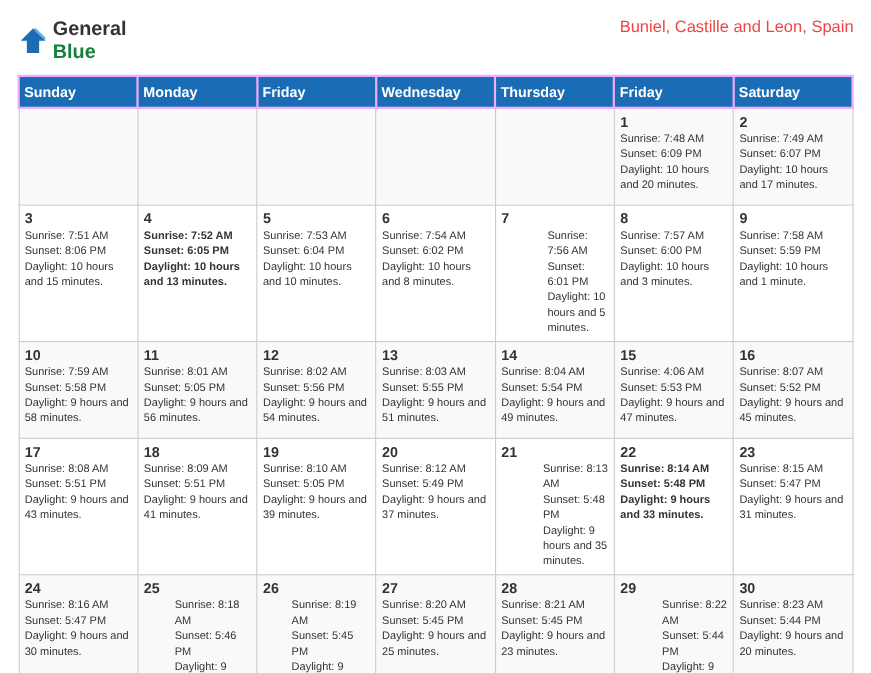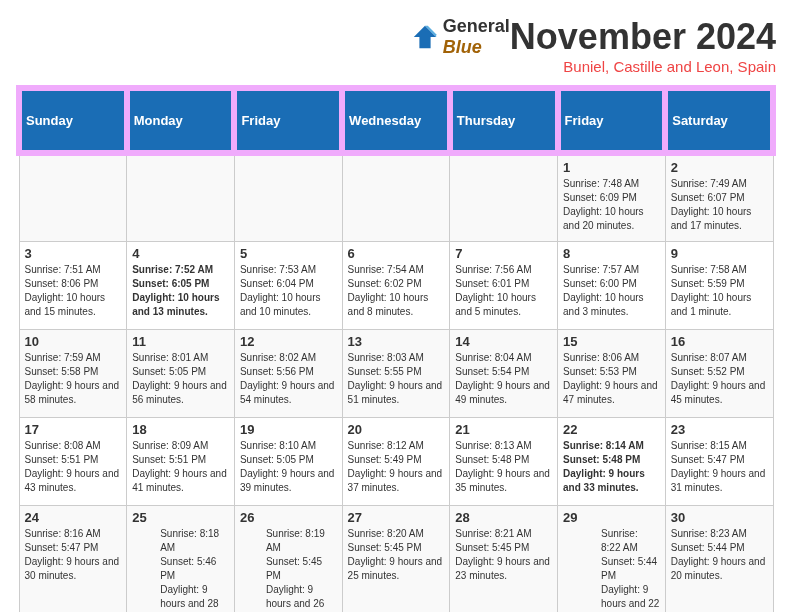--- a/index.html
+++ b/index.html
@@ -5,23 +5,24 @@
     * { box-sizing: border-box; margin: 0; padding: 0; }
     body {
       font-family: Arial, sans-serif;
       background: #fff;
       width: 792px;
       min-height: 612px;
       padding: 16px;
     }
     .header-section {
       display: flex;
-      justify-content: flex-end;
+      justify-content: space-between;
       align-items: flex-start;
       margin-bottom: 10px;
+      gap: 44px;
     }
     .logo {
       display: flex;
       align-items: center;
       gap: 4px;
     }
     .logo-icon {
       width: 28px;
       height: 28px;
     }
@@ -40,25 +41,25 @@
     table {
       width: 100%;
       border-collapse: collapse;
       table-layout: fixed;
     }
     thead tr {
       background: #1a6db5;
       color: #fff;
     }
     thead th {
-      padding: 22px 4px;
+      padding: 6px 4px;
       font-size: 13px;
       font-weight: bold;
       text-align: left;
-      border: 6px solid #f0abfc;
+      border: 2px solid #f0abfc;
     }
     tbody tr {
       vertical-align: top;
     }
     tbody td {
       border: 1px solid #ccc;
       padding: 4px 5px;
       font-size: 10.5px;
       color: #333;
       height: 88px;
@@ -85,25 +86,24 @@
 <body>
 
 <div class="header-section">
   <div class="logo">
     <svg class="logo-icon" viewBox="0 0 40 40" xmlns="http://www.w3.org/2000/svg">
       <polygon points="20,4 36,20 28,20 28,36 12,36 12,20 4,20" fill="#1a6db5"></polygon>
       <polygon points="24,4 36,16 36,20 20,4" fill="#5baee0"></polygon>
     </svg>
     <div>
       <span style="font-size:18px;font-weight:bold;color:#333;">General</span><br>
-      <span style="font-size:18px;font-weight:bold;color:#a16207;font-style:italic;">Blue</span>
+      <span style="font-size:18px;font-weight:bold;color:#15803d;">Blue</span>
     </div>
   </div>
   <div class="title-section">
-    <div class="month-title">November 2024</div>
     <div class="location-title">Buniel, Castille and Leon, Spain</div>
   </div>
 </div>
 
 <table>
   <thead>
     <tr>
     <th>Sunday</th>
         <th>Monday</th>
         <th>Friday</th>
@@ -153,21 +153,21 @@
 Daylight: 10 hours and 10 minutes.</div>
         </td>
         <td>
           <span class="day-number">6</span>
           <div class="day-info" style="white-space: pre-line;">Sunrise: 7:54 AM
 Sunset: 6:02 PM
 Daylight: 10 hours and 8 minutes.</div>
         </td>
         <td>
           <span class="day-number">7</span>
-          <div class="day-info" style="white-space: pre-line;">Sunrise: 7:56 AM
+          <div class="day-info" style="white-space: pre-line; margin-left: 42px;">Sunrise: 7:56 AM
 Sunset: 6:01 PM
 Daylight: 10 hours and 5 minutes.</div>
         </td>
         <td>
           <span class="day-number">8</span>
           <div class="day-info" style="white-space: pre-line;">Sunrise: 7:57 AM
 Sunset: 6:00 PM
 Daylight: 10 hours and 3 minutes.</div>
         </td>
         <td>
@@ -203,21 +203,21 @@
 Daylight: 9 hours and 51 minutes.</div>
         </td>
         <td>
           <span class="day-number">14</span>
           <div class="day-info" style="white-space: pre-line;">Sunrise: 8:04 AM
 Sunset: 5:54 PM
 Daylight: 9 hours and 49 minutes.</div>
         </td>
         <td>
           <span class="day-number">15</span>
-          <div class="day-info" style="white-space: pre-line;">Sunrise: 8:06 AM
+          <div class="day-info" style="white-space: pre-line;">Sunrise: 4:06 AM
 Sunset: 5:53 PM
 Daylight: 9 hours and 47 minutes.</div>
         </td>
         <td>
           <span class="day-number">16</span>
           <div class="day-info" style="white-space: pre-line;">Sunrise: 8:07 AM
 Sunset: 5:52 PM
 Daylight: 9 hours and 45 minutes.</div>
         </td>
       </tr>
@@ -241,21 +241,21 @@
 Daylight: 9 hours and 39 minutes.</div>
         </td>
         <td>
           <span class="day-number">20</span>
           <div class="day-info" style="white-space: pre-line;">Sunrise: 8:12 AM
 Sunset: 5:49 PM
 Daylight: 9 hours and 37 minutes.</div>
         </td>
         <td>
           <span class="day-number">21</span>
-          <div class="day-info" style="white-space: pre-line;">Sunrise: 8:13 AM
+          <div class="day-info" style="white-space: pre-line; margin-left: 38px;">Sunrise: 8:13 AM
 Sunset: 5:48 PM
 Daylight: 9 hours and 35 minutes.</div>
         </td>
         <td>
           <span class="day-number">22</span>
           <div class="day-info" style="white-space: pre-line; font-weight: bold;">Sunrise: 8:14 AM
 Sunset: 5:48 PM
 Daylight: 9 hours and 33 minutes.</div>
         </td>
         <td>

